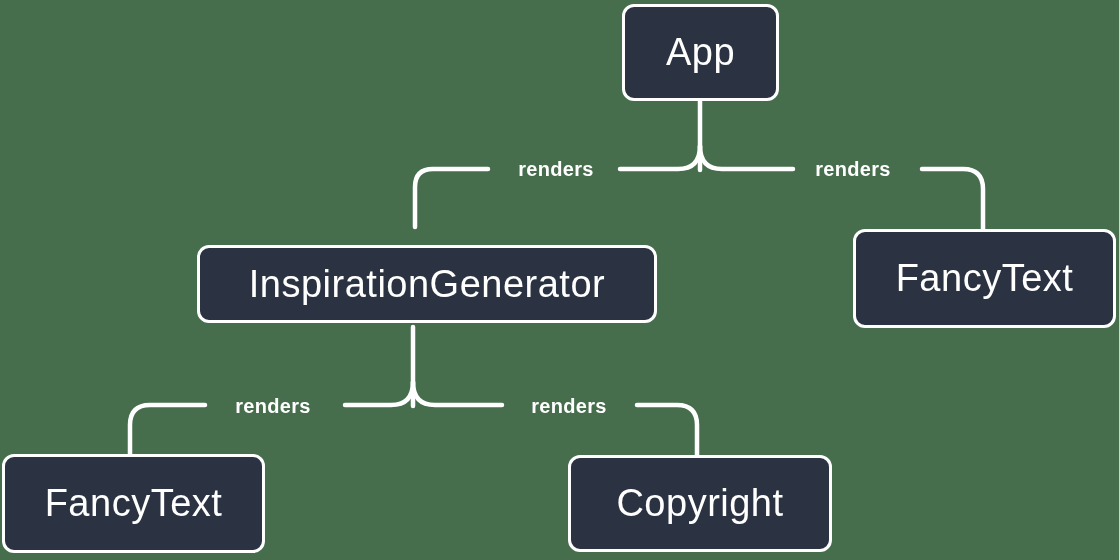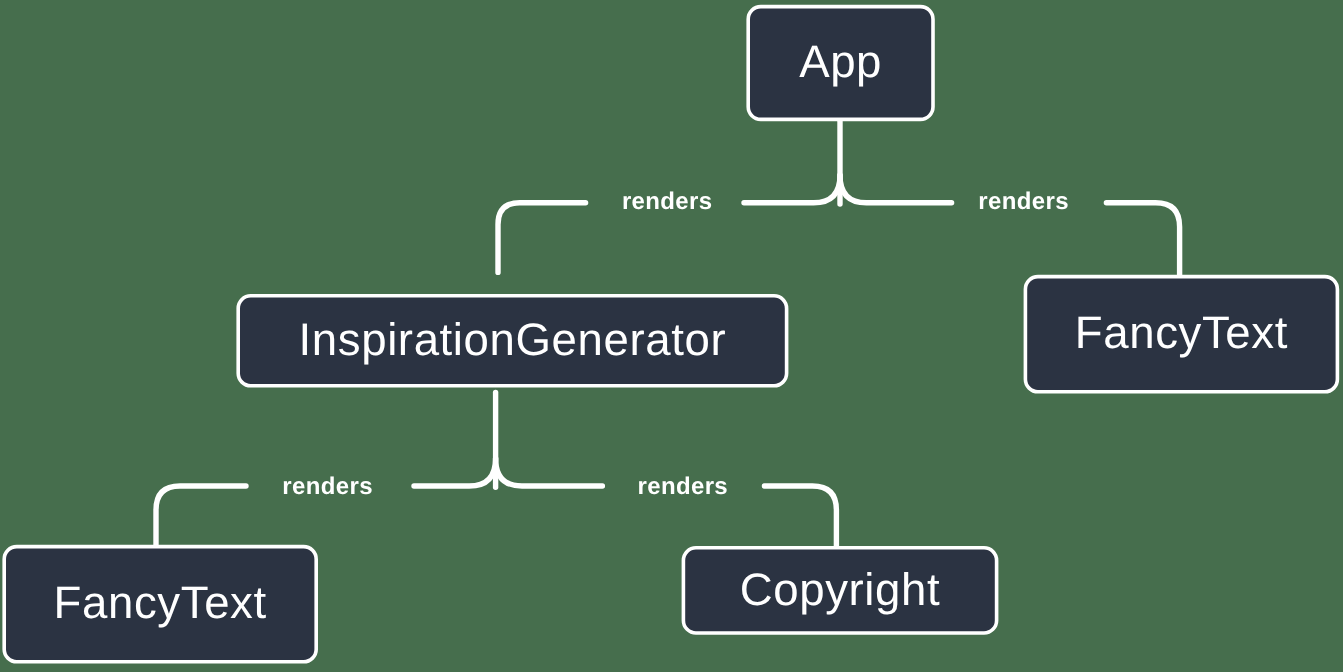--- a/index.html
+++ b/index.html
@@ -76,21 +76,21 @@
   </svg>
 
   <div class="node" style="left:622px; top:4px; width:157px; height:97px;">App</div>
 
   <div class="node" style="left:197px; top:227px; width:460px; height:78px;margin-top:18px;">InspirationGenerator</div>
 
   <div class="node" style="left:853px; top:229px; width:263px; height:99px;">FancyText</div>
 
   <div class="node" style="left:2px; top:454px; width:263px; height:99px;">FancyText</div>
 
-  <div class="node" style="left:568px; top:455px; width:264px; height:74px;">Copyright</div>
+  <div class="node" style="left:568px; top:455px; width:264px; height:97px;">Copyright</div>
 
   <span class="edge-label" style="left:556px; top:169px;">renders</span>
 
   <span class="edge-label" style="left:853px; top:169px;">renders</span>
 
   <span class="edge-label" style="left:273px; top:406px;">renders</span>
 
   <span class="edge-label" style="left:569px; top:406px;">renders</span>
 
 </div>

